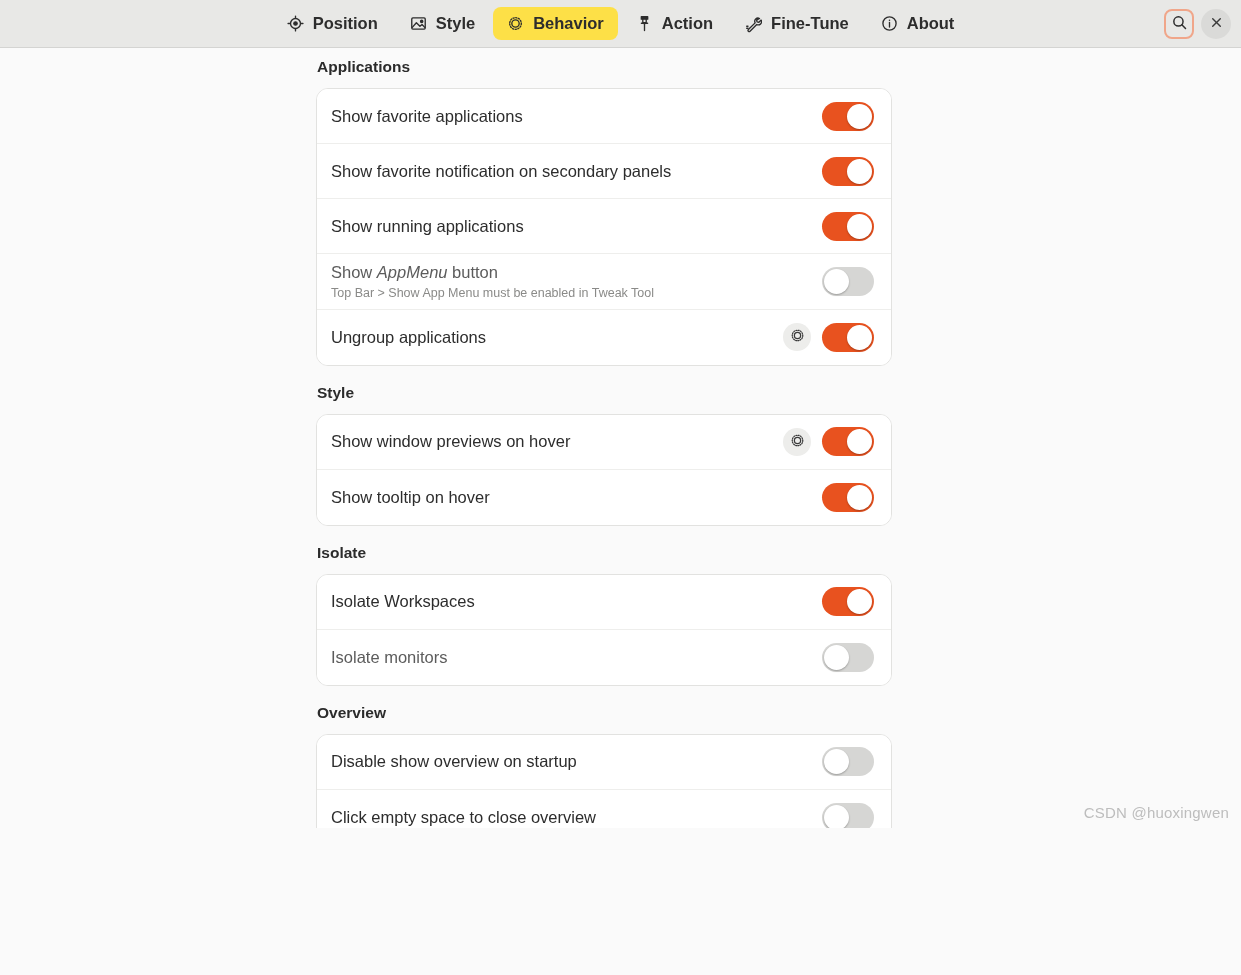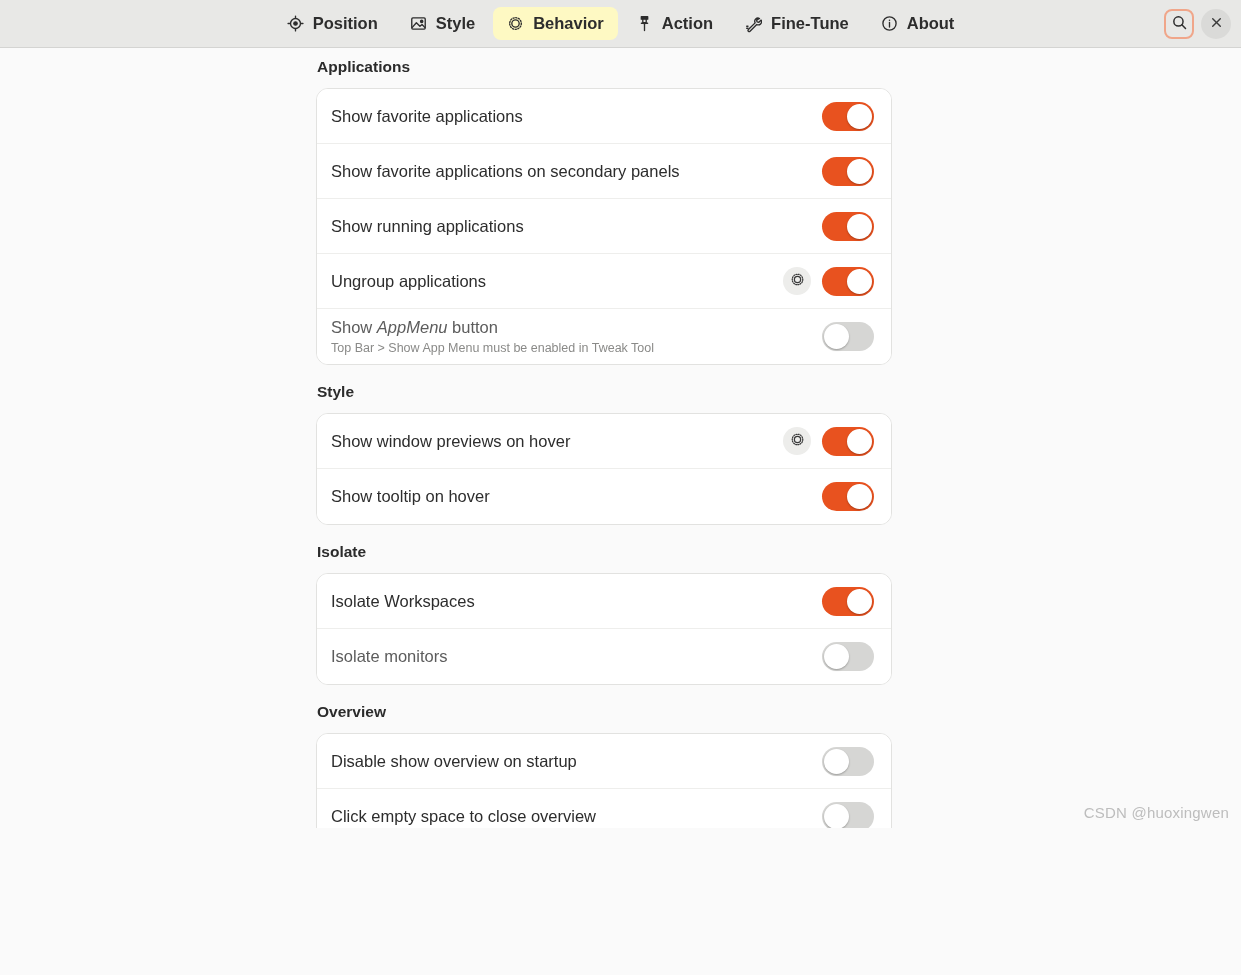--- a/index.html
+++ b/index.html
@@ -44,21 +44,21 @@
     font-weight: bold;
     color: #2d2d2d;
     cursor: pointer;
     white-space: nowrap;
     background: transparent;
     border: none;
     font-family: "Liberation Sans", sans-serif;
   }
 
   .tab.selected {
-    background: #fef9c3;
+    background: #fde047;
   }
 
   .tab .ticon {
     display: inline-flex;
     align-items: center;
     justify-content: center;
     width: 17px;
     height: 17px;
     flex: 0 0 auto;
   }
@@ -329,65 +329,65 @@
               <div class="row-title">Show favorite applications</div>
             </div>
             <div class="row-actions">
               <button class="switch" data-state="on">
                 <span class="knob"></span>
               </button>
             </div>
           </div>
           <div class="row">
             <div class="row-text">
-              <div class="row-title">Show favorite applications on secondary panels</div>
+              <div class="row-title">Show favorite notification on secondary panels</div>
             </div>
             <div class="row-actions">
               <button class="switch" data-state="on">
                 <span class="knob"></span>
               </button>
             </div>
           </div>
           <div class="row">
             <div class="row-text">
               <div class="row-title">Show running applications</div>
             </div>
             <div class="row-actions">
               <button class="switch" data-state="on">
+                <span class="knob"></span>
+              </button>
+            </div>
+          </div>
+          <div class="row">
+            <div class="row-text">
+              <div class="row-title muted"><span>Show </span><span class="em">AppMenu</span><span> button</span></div>
+              <div class="row-sub">Top Bar &gt; Show App Menu must be enabled in Tweak Tool</div>
+            </div>
+            <div class="row-actions">
+              <button class="switch" data-state="off">
                 <span class="knob"></span>
               </button>
             </div>
           </div>
           <div class="row">
             <div class="row-text">
               <div class="row-title">Ungroup applications</div>
             </div>
             <div class="row-actions">
               <button class="cog-btn">
                 <span><svg width="15" height="15" viewBox="0 0 24 24" stroke="#3a3a3a" fill="none" stroke-width="2" stroke-linecap="round">
                     <circle cx="12" cy="12" r="5"></circle>
                     <circle cx="12" cy="12" r="8.4" stroke-dasharray="1.5 2.1"></circle>
                   </svg></span>
               </button>
               <button class="switch" data-state="on">
                 <span class="knob"></span>
               </button>
             </div>
           </div>
-          <div class="row">
-            <div class="row-text">
-              <div class="row-title muted"><span>Show </span><span class="em">AppMenu</span><span> button</span></div>
-              <div class="row-sub">Top Bar &gt; Show App Menu must be enabled in Tweak Tool</div>
-            </div>
-            <div class="row-actions">
-              <button class="switch" data-state="off">
-                <span class="knob"></span>
-              </button>
-            </div>
-          </div>
         </div>
       </div>
       <div class="group">
         <div class="group-title">Style</div>
         <div class="card">
           <div class="row">
             <div class="row-text">
               <div class="row-title">Show window previews on hover</div>
             </div>
             <div class="row-actions">

